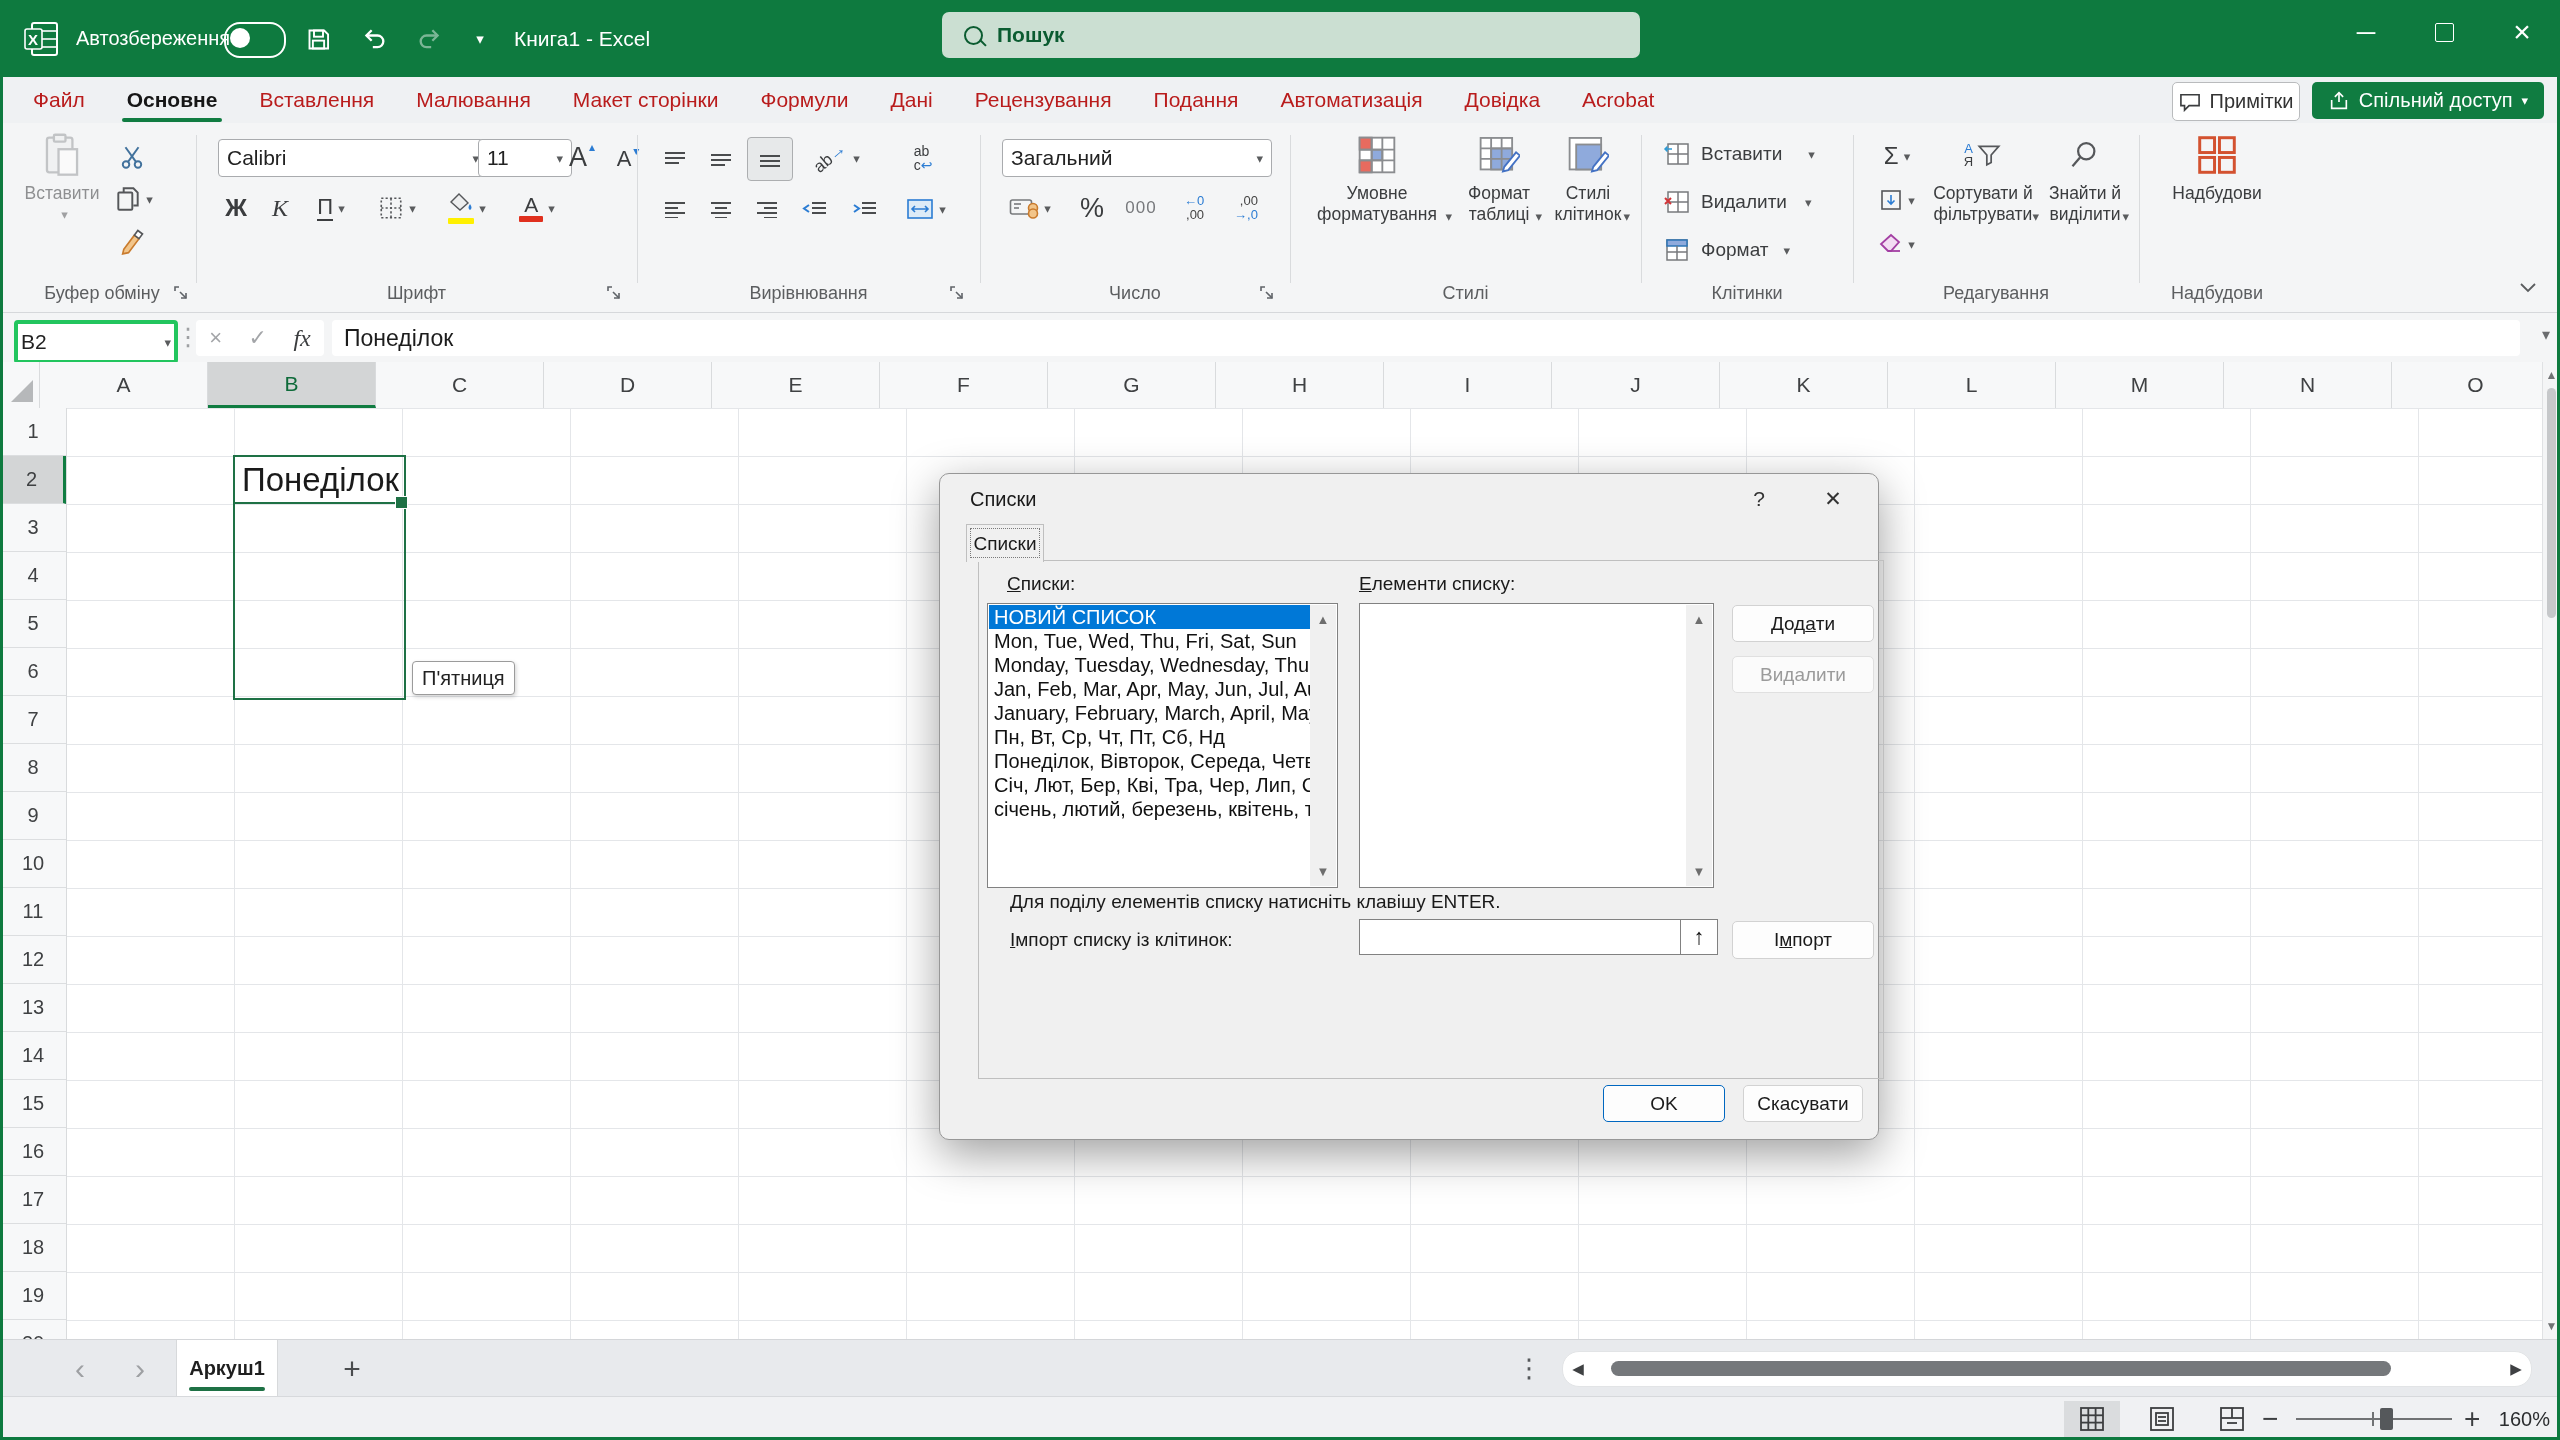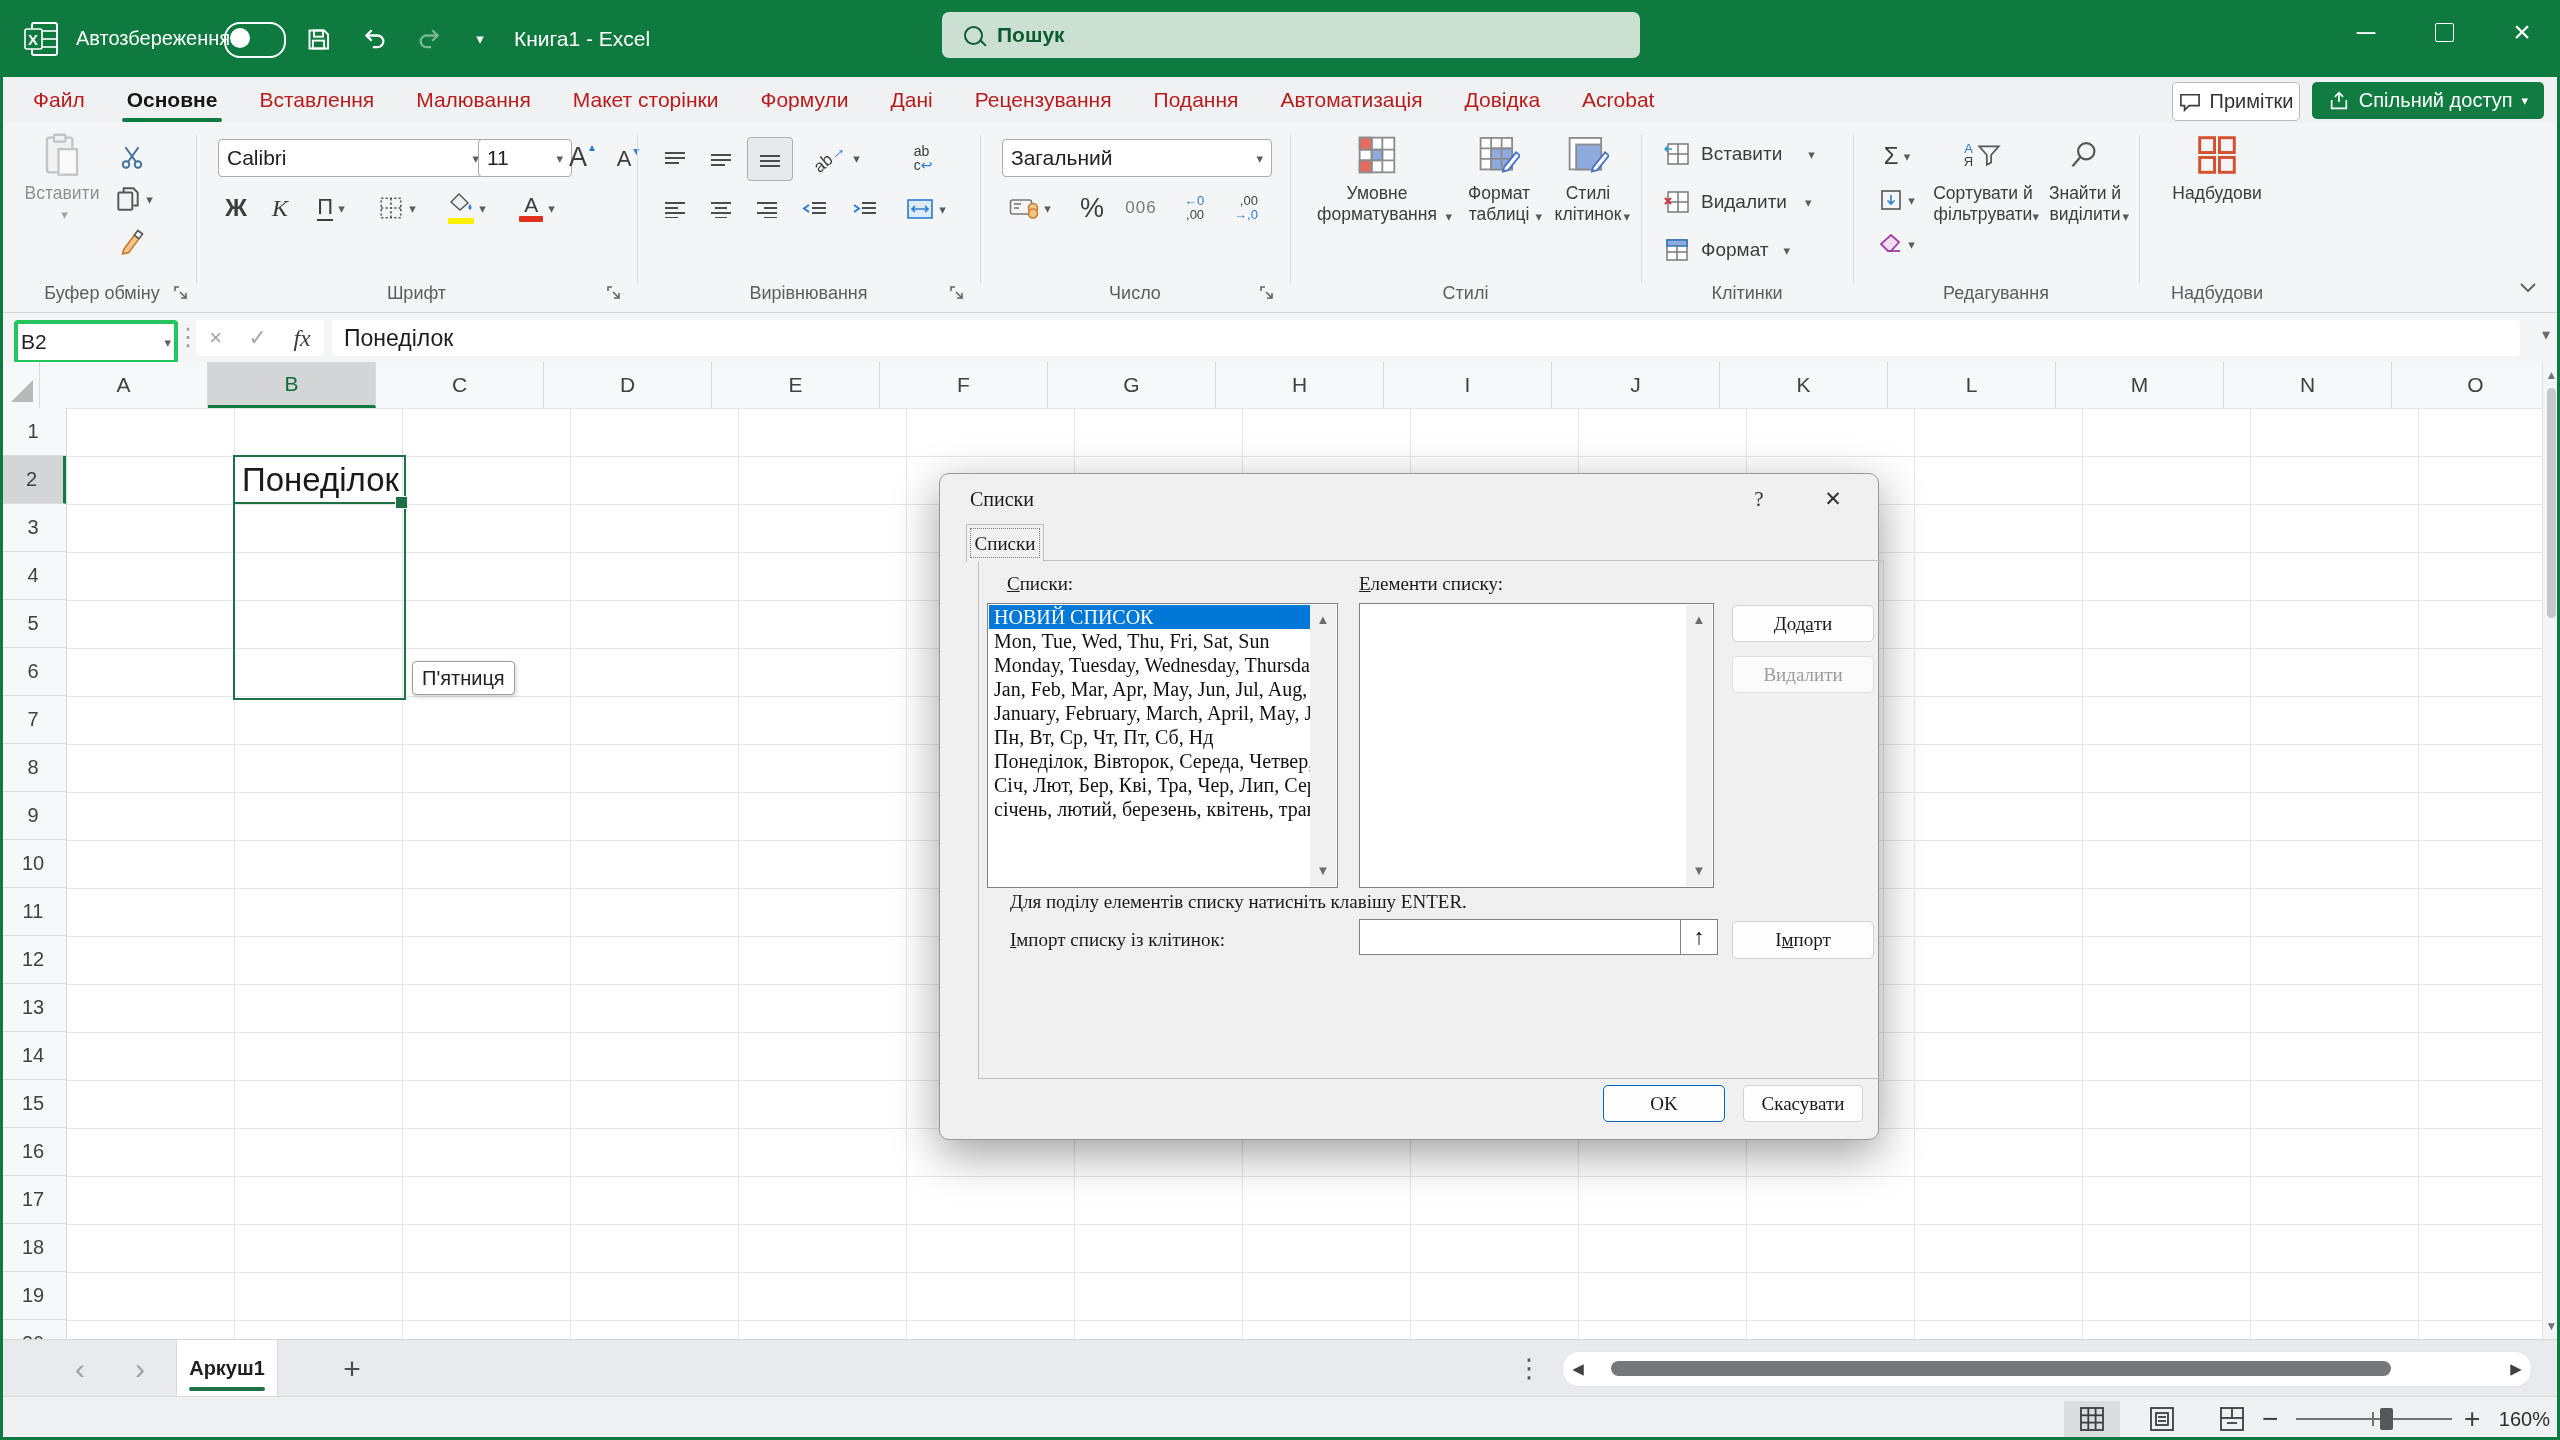--- a/index.html
+++ b/index.html
@@ -115,21 +115,21 @@
   .vbtn.sel{background:#DADCDE;}
   #zoom-minus{position:absolute;left:2262px;top:0;height:44px;display:flex;align-items:center;font-size:28px;color:#3C3E40;}
   #zoom-track{position:absolute;left:2296px;top:21px;width:156px;height:2px;background:#707274;}
   #zoom-tick{position:absolute;left:2372px;top:15px;width:2px;height:14px;background:#707274;}
   #zoom-thumb{position:absolute;left:2380px;top:11px;width:13px;height:22px;background:#55585B;border-radius:2px;}
   #zoom-plus{position:absolute;left:2464px;top:0;height:44px;display:flex;align-items:center;font-size:28px;color:#3C3E40;}
   #zoom-label{position:absolute;left:2492px;top:0;height:44px;width:58px;display:flex;align-items:center;justify-content:flex-end;font-size:20px;color:#2B2D2F;}
 
   
   #dlg{position:absolute;left:939px;top:473px;width:938px;height:665px;background:#F0F0F0;border:1px solid #979797;
-       border-radius:10px;box-shadow:0 14px 46px rgba(0,0,0,.38);z-index:50;font-size:19px;color:#1A1A1A;font-family:Liberation Serif, serif;}
+       border-radius:10px;box-shadow:0 14px 46px rgba(0,0,0,.38);z-index:50;font-size:19px;color:#1A1A1A;}
   #dlg-title{position:absolute;left:30px;top:14px;font-size:20px;}
   .dlg-cap{position:absolute;top:8px;width:46px;height:34px;display:flex;align-items:center;justify-content:center;font-size:21px;color:#333;}
   #dtab{position:absolute;left:26px;top:50px;width:76px;height:37px;background:#F0F0F0;border:1px solid #BFBFBF;border-bottom:none;
         display:flex;align-items:center;justify-content:center;z-index:2;outline:1px dotted #7a7a7a;outline-offset:-5px;}
   #tabpage{position:absolute;left:16px;top:86px;width:906px;height:519px;border:1px solid #BFBFBF;box-sizing:border-box;margin-left:22px;}
   .dlabel{position:absolute;font-size:19px;}
   u{text-decoration:underline;}
   .dbox{position:absolute;background:#fff;border:1px solid #818181;box-sizing:border-box;}
   .dscroll{position:absolute;right:1px;top:1px;bottom:1px;width:26px;background:#F0F0F0;}
   .dscroll .sarr{position:absolute;left:0;width:26px;text-align:center;font-size:13px;color:#6E6E6E;}
@@ -427,21 +427,21 @@
             <line x1="5" y1="12" x2="10" y2="12"></line>
           <circle cx="24" cy="12" r="4.5" fill="#F2C58A" stroke="#C97B2D"></circle>
             <circle cx="24" cy="17.5" r="4.5" fill="#F2C58A" stroke="#C97B2D"></circle>
         </svg>
           <span class="chev">▾</span>
       </div>
       <div class="sbtn abs" style="left:84px;top:66px;width:40px;height:38px;font-size:27px;color:#3B3D3F">
           <span>%</span>
         </div>
       <div class="sbtn abs" style="left:130px;top:66px;width:46px;height:38px;font-size:17px;letter-spacing:1px;color:#77797C">
-          <span>006</span>
+          <span>000</span>
         </div>
       <div class="sbtn abs" style="left:184px;top:66px;width:44px;height:38px">
         <div class="decico"><b>←0</b><br><span>,00</span></div>
       </div>
       <div class="sbtn abs" style="left:236px;top:66px;width:44px;height:38px">
         <div class="decico"><span>,00</span><br><b>→,0</b></div>
       </div>
       <div class="glabel">Число</div>
       <div class="glauncher">
         <svg width="18" height="18" viewBox="0 0 18 18" fill="none" stroke="#5F6368" stroke-width="1.6">

